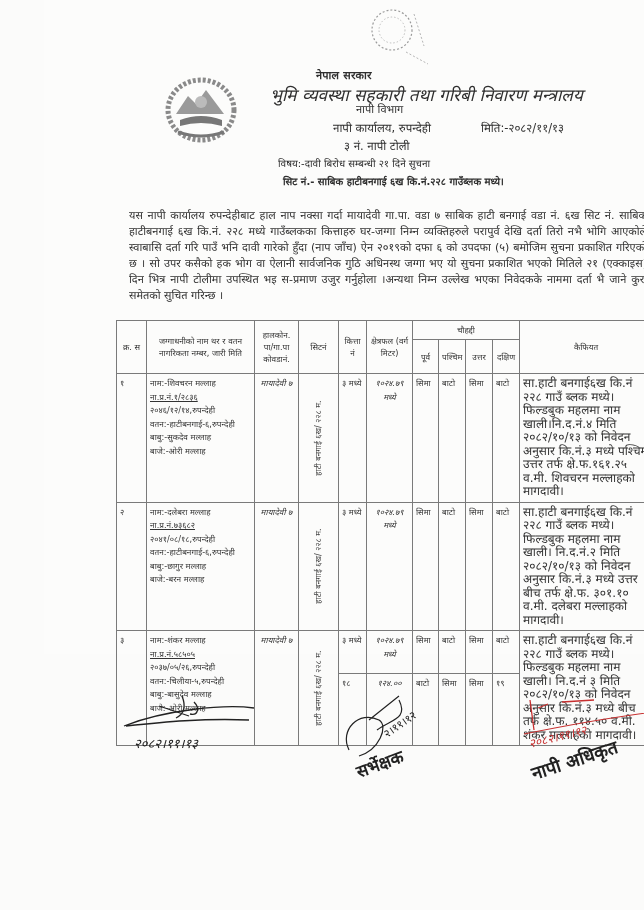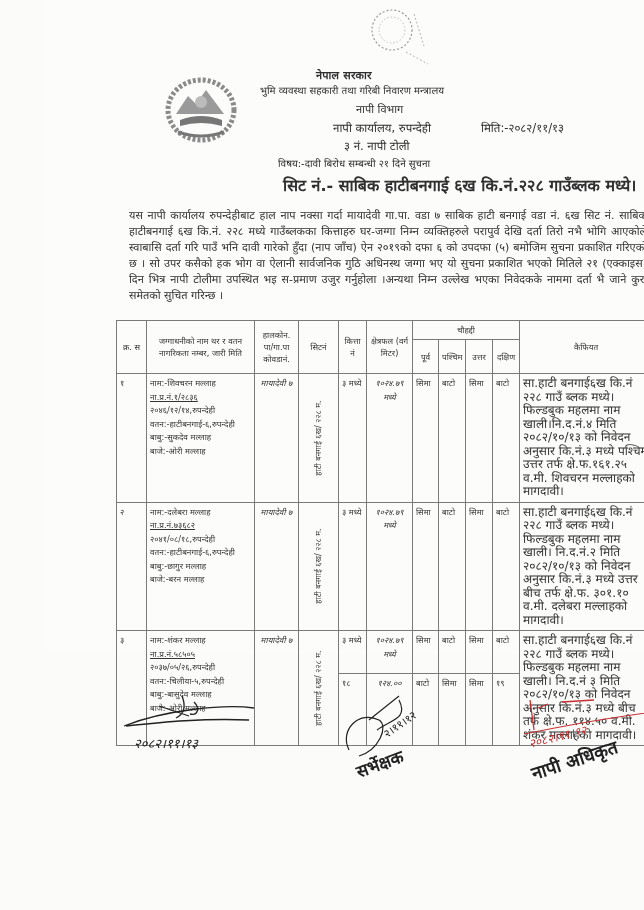--- a/index.html
+++ b/index.html
@@ -16,27 +16,27 @@
     .emblem {
       position: absolute; left: 118px; top: 70px; width: 78px; height: 78px;
     }
     .stamp-top {
       position: absolute; left: 318px; top: 6px; width: 70px; height: 62px;
     }
 
     .header { position: absolute; left: 0; top: 0; width: 644px; }
     .h-line { position: absolute; white-space: nowrap; color: #2f2f2f; }
     .gov { left: 272px; top: 67px; font-size: 11px; font-weight: bold; letter-spacing: 0.2px; }
-    .ministry { left: 216px; top: 83px; font-size: 10px; }
+    .ministry { left: 226px; top: 83px; font-size: 17px; font-style: italic; }
     .dept { left: 312px; top: 101px; font-size: 11px; }
     .office { left: 289px; top: 120px; font-size: 11.5px; }
     .date { left: 437px; top: 120px; font-size: 11.5px; }
     .team { left: 300px; top: 138px; font-size: 11.5px; }
     .subject { left: 234px; top: 156px; font-size: 10px; }
-    .sheet { left: 239px; top: 174px; font-size: 16px; font-weight: bold; }
+    .sheet { left: 239px; top: 174px; font-size: 10px; font-weight: bold; }
 
     .body-text {
       position: absolute; left: 85px; top: 208px; width: 518px;
       font-size: 11px; line-height: 16px; text-align: justify; color: #303030;
       text-indent: 0;
     }
 
     
     table.notice {
       position: absolute; left: 72px; top: 320px; width: 536px;

